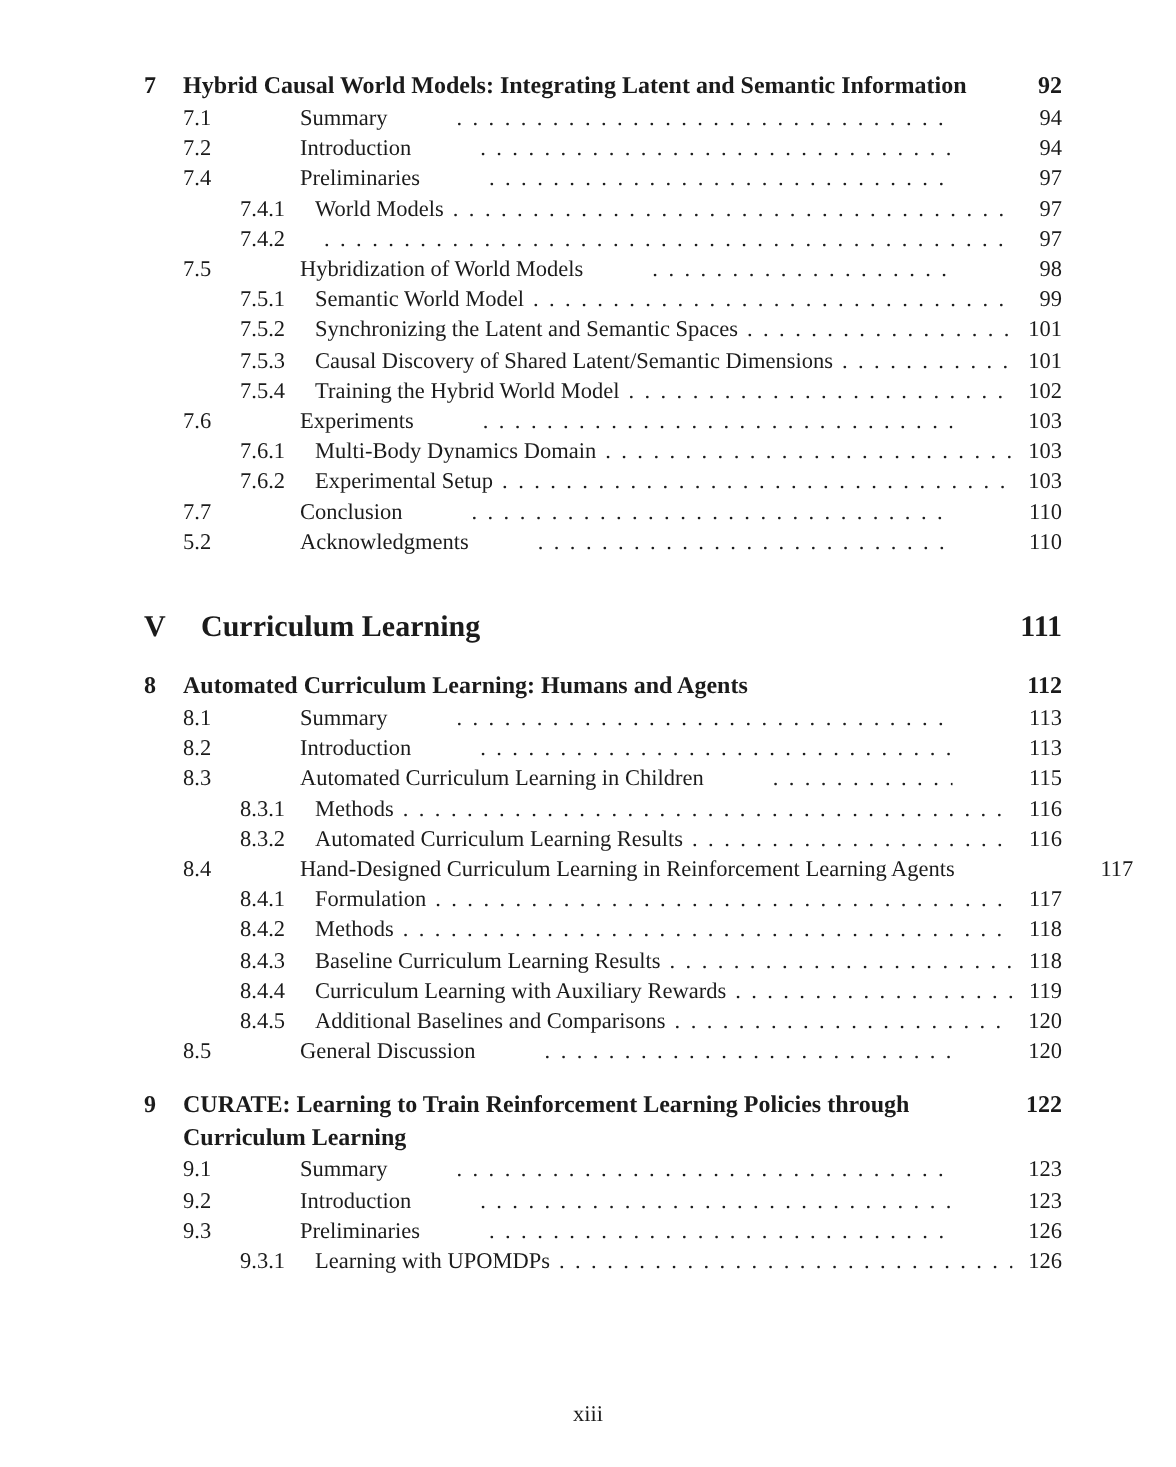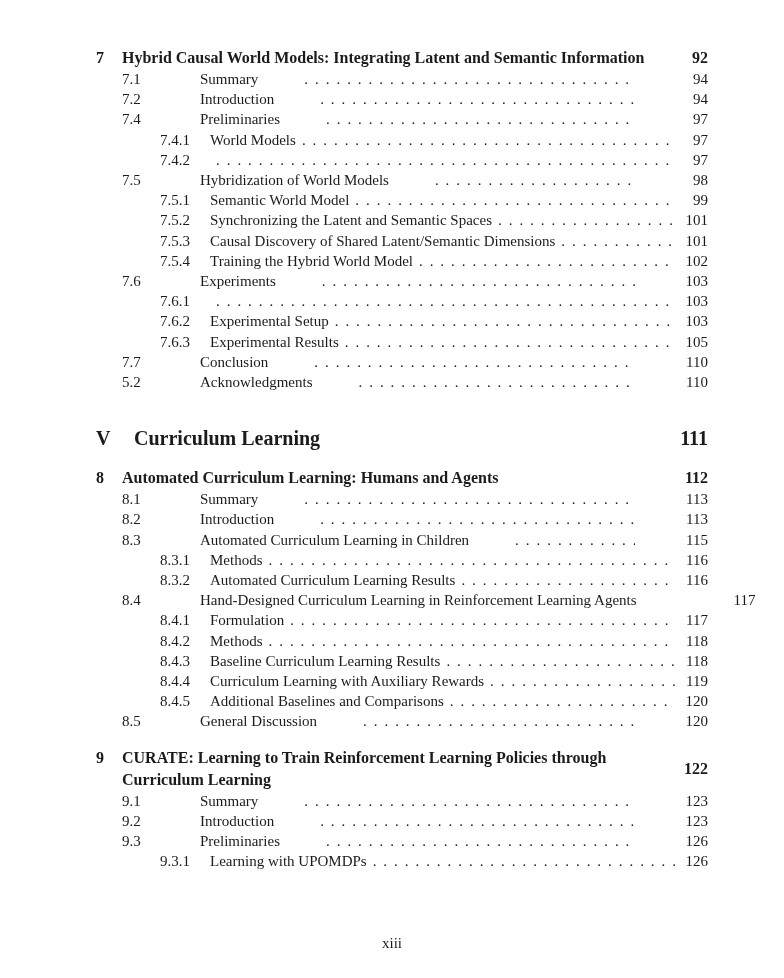--- a/index.html
+++ b/index.html
@@ -20,21 +20,21 @@
   }
   .content {
     position: absolute;
     left: 96px;
     top: 32px;
     width: 612px;
   }
   
   .chapter {
     display: flex;
-    align-items: center;
+    align-items: flex-start;
     font-weight: bold;
     font-size: 16px;
     line-height: 22px;
     margin-top: 15px;
     margin-bottom: 0;
   }
   .ch-text {
     flex: 1 1 auto;
     padding-left: 26px;
     text-indent: -26px;
@@ -165,34 +165,29 @@
         <span class="page-num">102</span>
       </div>
       <div class="entry level1">
         <span class="num">7.6</span>
         <span class="etitle">Experiments</span>
         <span class="dots"></span>
         <span class="page-num">103</span>
       </div>
       <div class="entry level2">
         <span class="num">7.6.1</span>
+        <span class="etitle">Multi-Body Dynamics Domain</span>
         <span class="dots"></span>
         <span class="page-num">103</span>
       </div>
       <div class="entry level2">
         <span class="num">7.6.2</span>
         <span class="etitle">Experimental Setup</span>
         <span class="dots"></span>
         <span class="page-num">103</span>
-      </div>
-      <div class="entry level2">
-        <span class="num">7.6.3</span>
-        <span class="etitle">Experimental Results</span>
-        <span class="dots"></span>
-        <span class="page-num">105</span>
       </div>
       <div class="entry level1">
         <span class="num">7.7</span>
         <span class="etitle">Conclusion</span>
         <span class="dots"></span>
         <span class="page-num">110</span>
       </div>
       <div class="entry level1">
         <span class="num">5.2</span>
         <span class="etitle">Acknowledgments</span>

